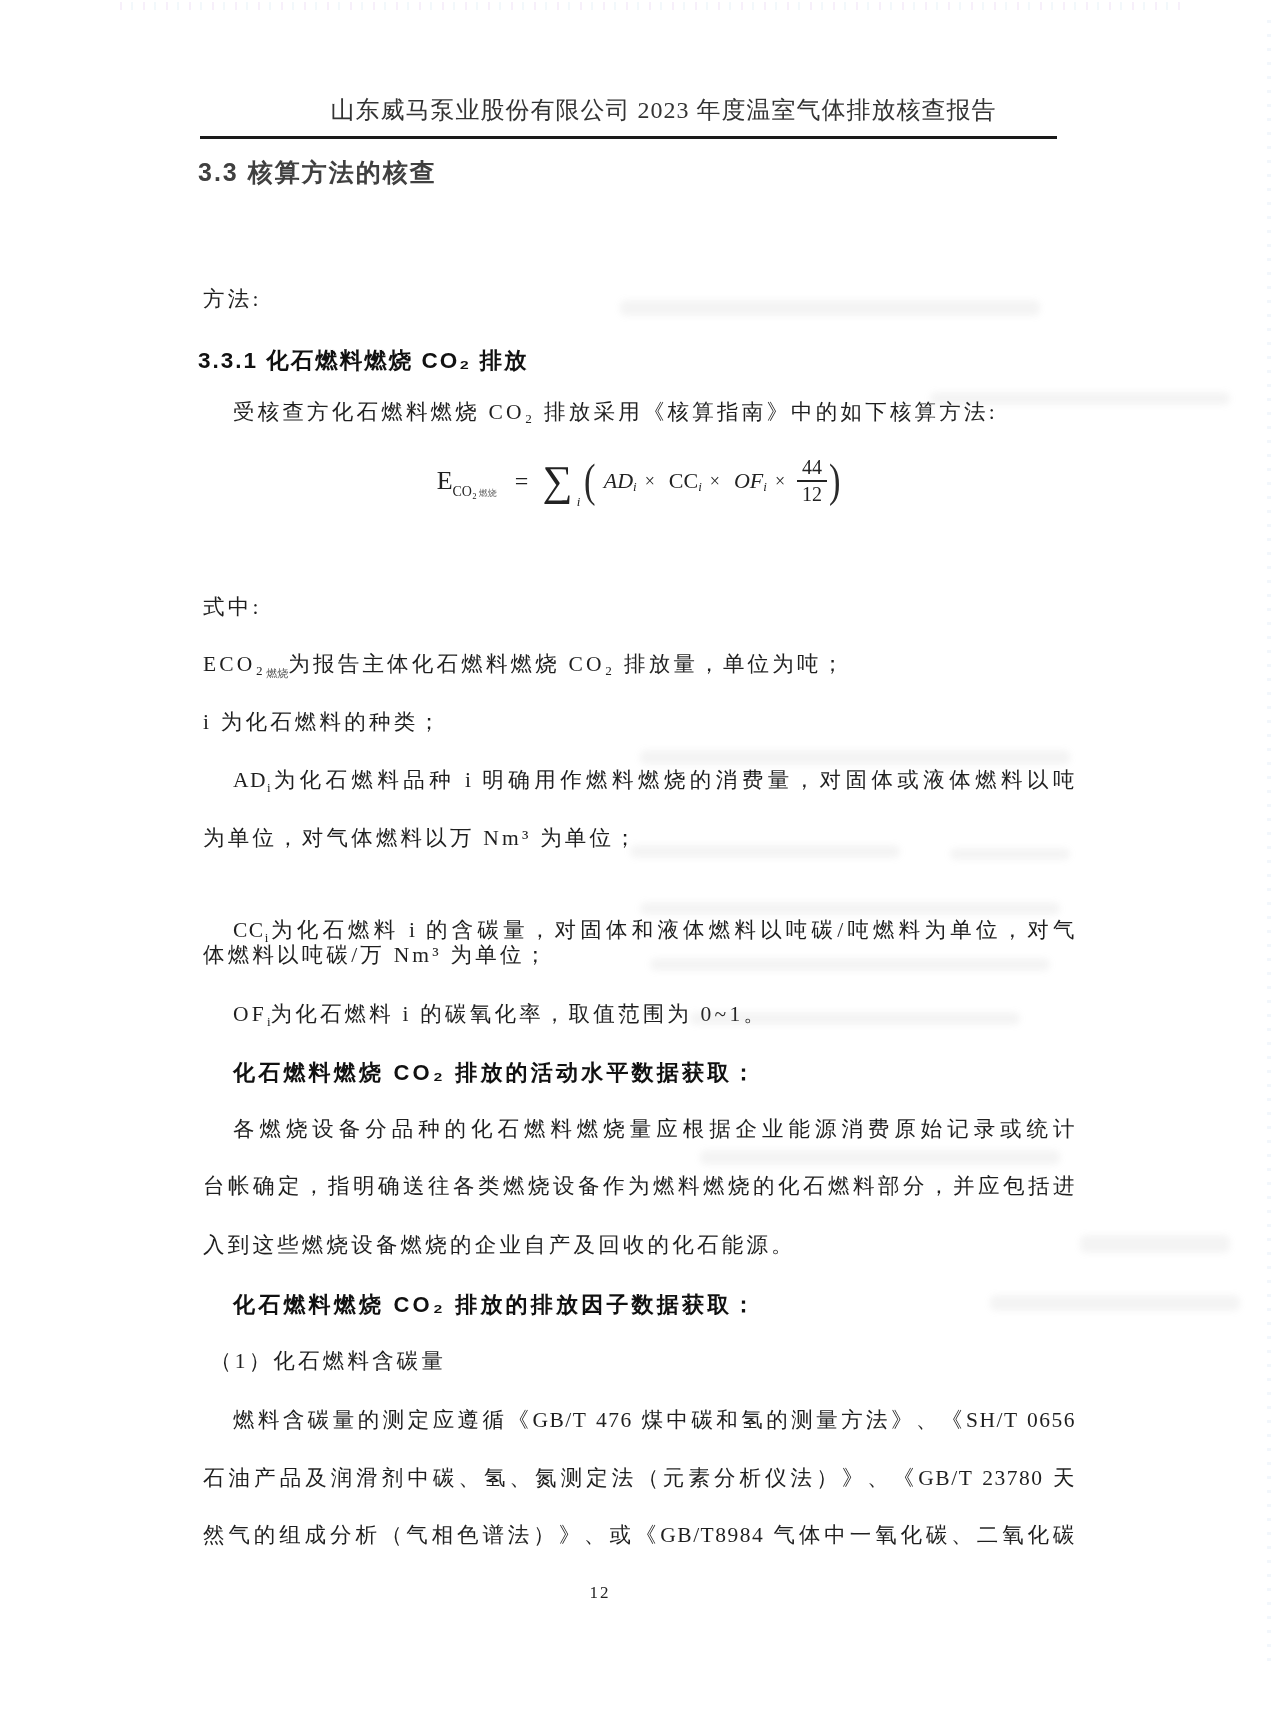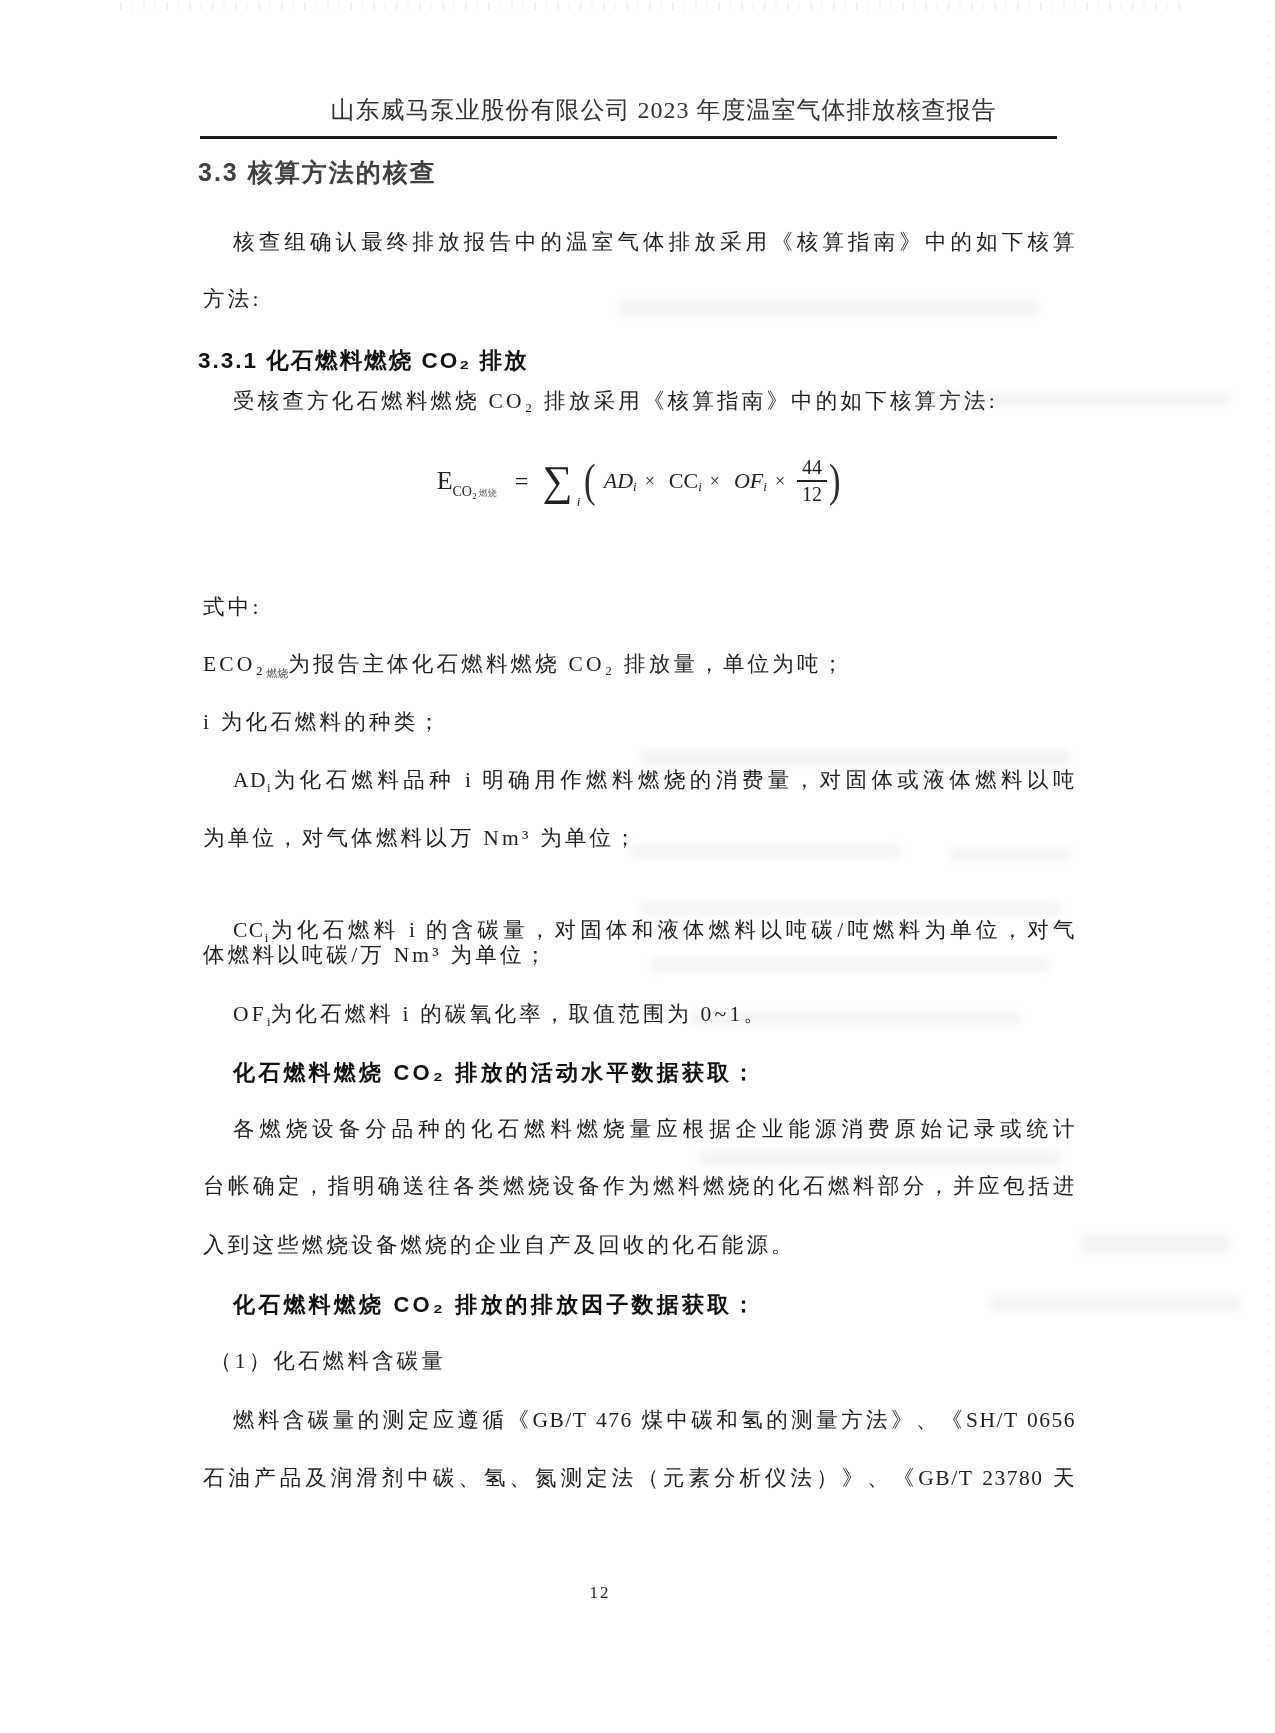--- a/index.html
+++ b/index.html
@@ -113,26 +113,25 @@
 <div class="page">
 
   <div class="edge-noise-top"></div>
   <div class="edge-noise-right"></div>
 
   <div class="hdr">山东威马泵业股份有限公司 2023 年度温室气体排放核查报告</div>
   <div class="hdr-rule"></div>
 
   <div class="ln h1" style="top:156px;left:198px;">3.3 核算方法的核查</div>
 
-  <div class="ln jline" style="top:228px;left:233px;width:843px;">核查组确认最终排放报告中的温室气体排放采用《核算指南》中的如下核算</div>
   <div class="ln" style="top:285px;left:203px;">方法:</div>
 
   <div class="ln h2" style="top:346px;left:198px;">3.3.1 化石燃料燃烧 CO₂ 排放</div>
 
-  <div class="ln" style="top:387px;left:233px;">受核查方化石燃料燃烧 CO₂ 排放采用《核算指南》中的如下核算方法:</div>
+  <div class="ln" style="top:398px;left:233px;">受核查方化石燃料燃烧 CO₂ 排放采用《核算指南》中的如下核算方法:</div>
 
   <div class="formula">
     <span class="f-lhs">
         <span class="f-E">E</span>
         <span class="f-sub"><span>CO₂</span><span class="f-sub2">燃烧</span></span>
       </span>
     <span class="f-eq">=</span>
     <span class="f-sigma-wrap"><span class="f-sigma">∑</span><span class="f-sigma-sub">i</span></span>
     <span class="f-paren">(</span>
     <span class="f-term it">AD</span>
@@ -176,20 +175,21 @@
 
   <div class="ln bold" style="top:1058px;left:233px;font-size:22px;">化石燃料燃烧 CO₂ 排放的活动水平数据获取：</div>
   <div class="ln jline" style="top:1115px;left:233px;width:843px;">各燃烧设备分品种的化石燃料燃烧量应根据企业能源消费原始记录或统计</div>
   <div class="ln jline" style="top:1172px;left:203px;width:873px;">台帐确定，指明确送往各类燃烧设备作为燃料燃烧的化石燃料部分，并应包括进</div>
   <div class="ln" style="top:1231px;left:203px;">入到这些燃烧设备燃烧的企业自产及回收的化石能源。</div>
 
   <div class="ln bold" style="top:1290px;left:233px;font-size:22px;">化石燃料燃烧 CO₂ 排放的排放因子数据获取：</div>
   <div class="ln" style="top:1347px;left:210px;">（1）化石燃料含碳量</div>
   <div class="ln jline" style="top:1406px;left:233px;width:843px;">燃料含碳量的测定应遵循《GB/T 476 煤中碳和氢的测量方法》、《SH/T 0656</div>
   <div class="ln jline" style="top:1464px;left:203px;width:873px;">石油产品及润滑剂中碳、氢、氮测定法（元素分析仪法）》、《GB/T 23780 天</div>
+  <div class="ln jline" style="top:1521px;left:203px;width:873px;">然气的组成分析（气相色谱法）》、或《GB/T8984 气体中一氧化碳、二氧化碳</div>
 
   <div class="pagenum">12</div>
 
   <div class="smudge" style="top:300px;left:620px;width:420px;height:16px;"></div>
   <div class="smudge" style="top:392px;left:930px;width:300px;height:13px;"></div>
   <div class="smudge" style="top:750px;left:640px;width:430px;height:15px;"></div>
   <div class="smudge" style="top:845px;left:630px;width:270px;height:13px;"></div>
   <div class="smudge" style="top:848px;left:950px;width:120px;height:12px;"></div>
   <div class="smudge" style="top:902px;left:640px;width:420px;height:13px;"></div>
   <div class="smudge" style="top:958px;left:650px;width:400px;height:13px;"></div>

